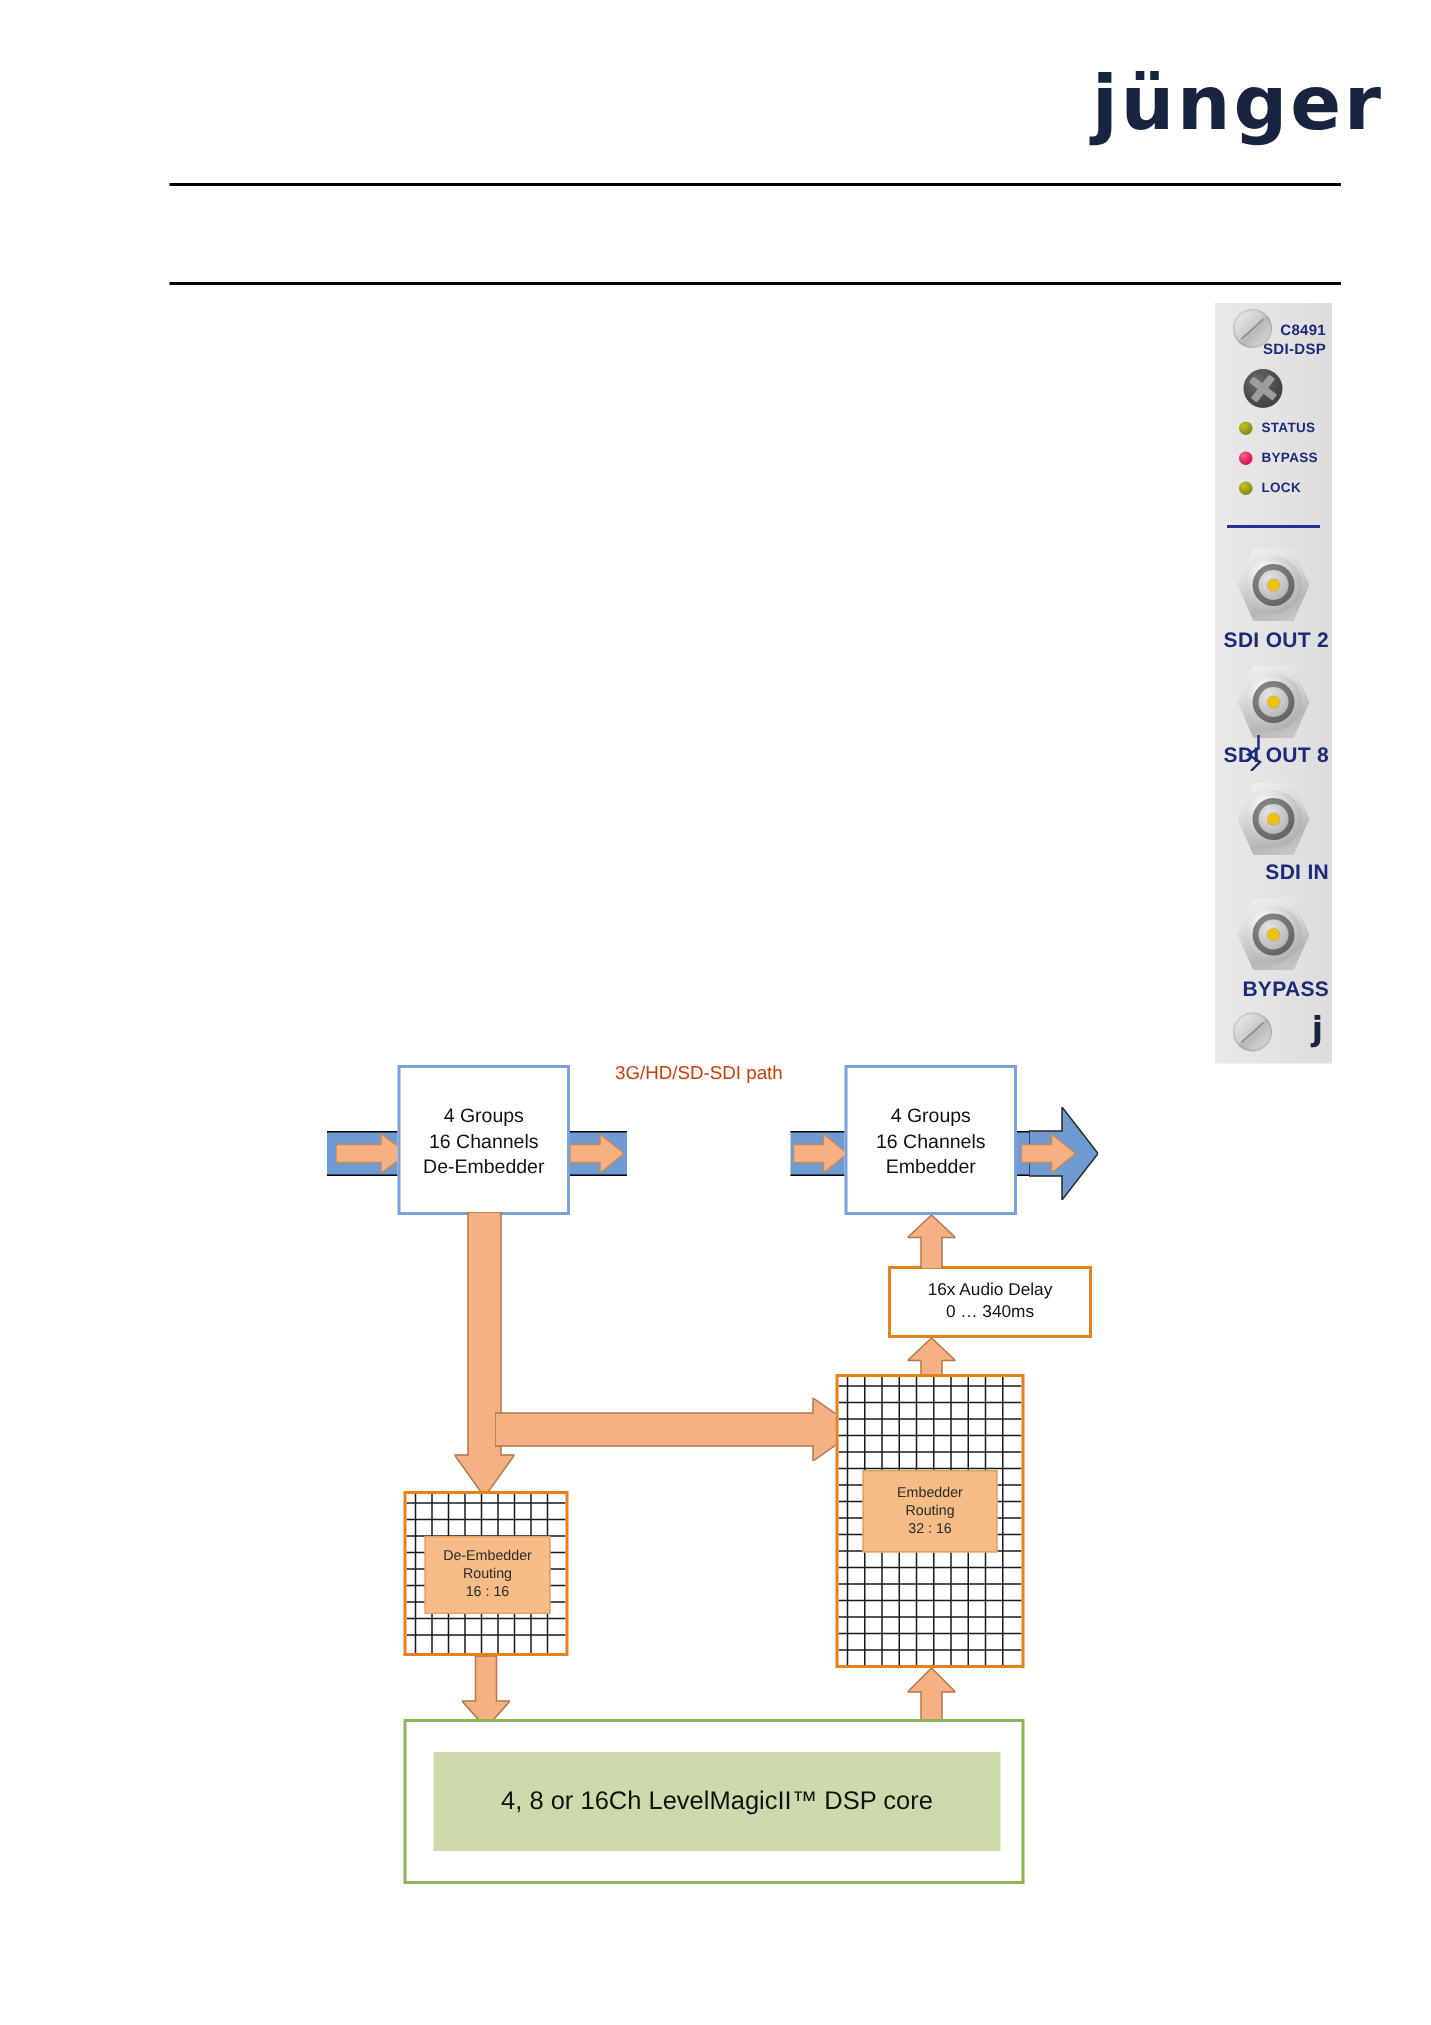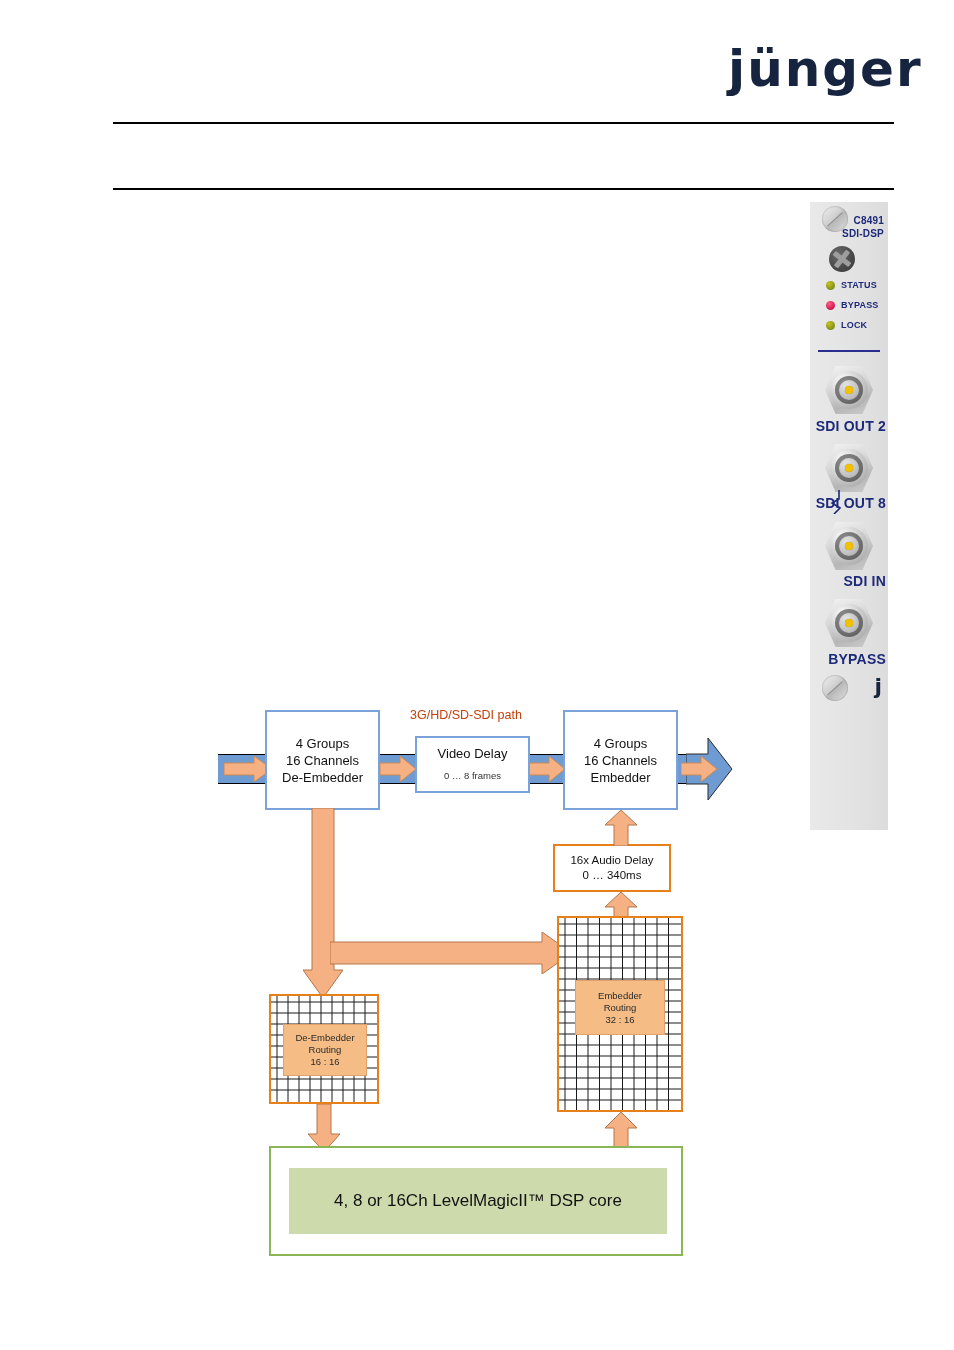--- a/index.html
+++ b/index.html
@@ -16,21 +16,21 @@
     font-family:"DejaVu Sans",sans-serif;
     font-size:50px;font-weight:bold;letter-spacing:2px;
     color:#16243f;line-height:46px;text-align:right;
   }
   .rule{position:absolute;left:113px;width:781px;height:2px;background:#000;}
   .rule-top{top:122px;}
   .rule-bottom{top:188px;}
 
   
   .panel{
-    position:absolute;left:810px;top:202px;width:78px;height:628px;
+    position:absolute;left:810px;top:202px;width:78px;height:507px;
     background:linear-gradient(to right,#e9e9e9 0%,#e3e3e3 55%,#dcdcdc 100%);
   }
   .panel-inner{position:absolute;inset:0;}
   .screw{
     position:absolute;border-radius:50%;
     background:
       linear-gradient(135deg,#f2f2f2 0%,#cfcfcf 45%,#b9b9b9 55%,#e2e2e2 100%);
     box-shadow:inset 0 0 2px rgba(0,0,0,.35);
   }
   .screw::after{
@@ -235,44 +235,38 @@
   </svg>
 
   <div class="box box-blue" style="left:265px;top:30px;width:115px;height:100px">
     <div class="bx-txt">
       <div>4 Groups</div>
       <div>16 Channels</div>
       <div>De-Embedder</div>
     </div>
   </div>
 
-  <div class="box box-blue" style="left:415px;top:56px;width:115px;height:57px">
-    <div class="bx-txt">
-      <div>Video Delay</div>
-      <span class="sm">0 … 8 frames</span>
-    </div>
-  </div>
 
   <div class="box box-blue" style="left:563px;top:30px;width:115px;height:100px">
     <div class="bx-txt">
       <div>4 Groups</div>
       <div>16 Channels</div>
       <div>Embedder</div>
     </div>
   </div>
 
   <svg style="position:absolute;left:303px;top:128px;width:40px;height:190px" viewBox="0 0 40 190">
     <path d="M9 0 L31 0 L31 162 L40 162 L20 190 L0 162 L9 162 Z" fill="#f5b183" stroke="#b4764a" stroke-width="1"></path>
   </svg>
 
   <svg style="position:absolute;left:330px;top:252px;width:242px;height:42px" viewBox="0 0 242 42">
     <path d="M0 10 L212 10 L212 0 L242 21 L212 42 L212 32 L0 32 Z" fill="#f5b183" stroke="#b4764a" stroke-width="1"></path>
   </svg>
 
-  <div class="box box-orange" style="left:553px;top:164px;width:118px;height:48px">
+  <div class="box box-orange" style="left:592px;top:164px;width:136px;height:48px">
     <div class="bx-small">
       <div>16x Audio Delay</div>
       <div>0 … 340ms</div>
     </div>
   </div>
 
   <svg style="position:absolute;left:605px;top:130px;width:32px;height:36px" viewBox="0 0 32 36">
     <path d="M16 0 L32 15 L23 15 L23 36 L9 36 L9 15 L0 15 Z" fill="#f5b183" stroke="#b4764a" stroke-width="1"></path>
   </svg>
 

